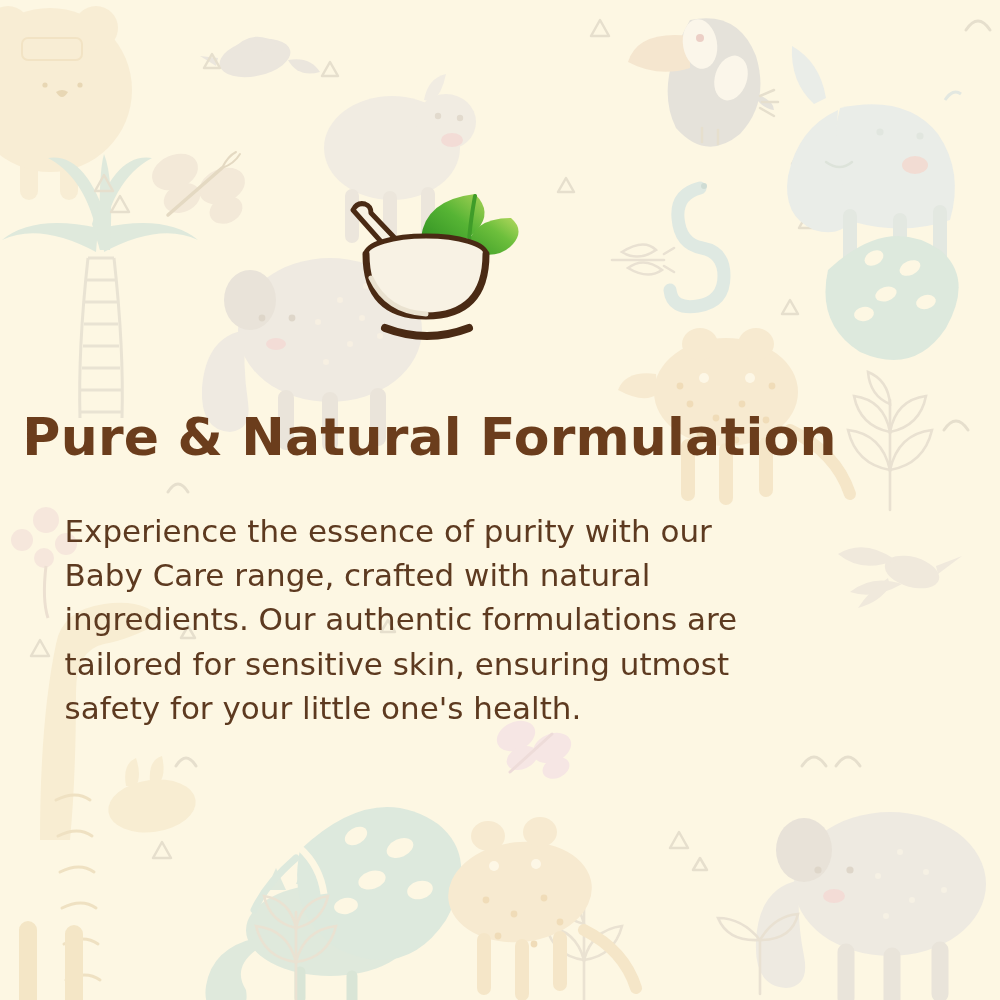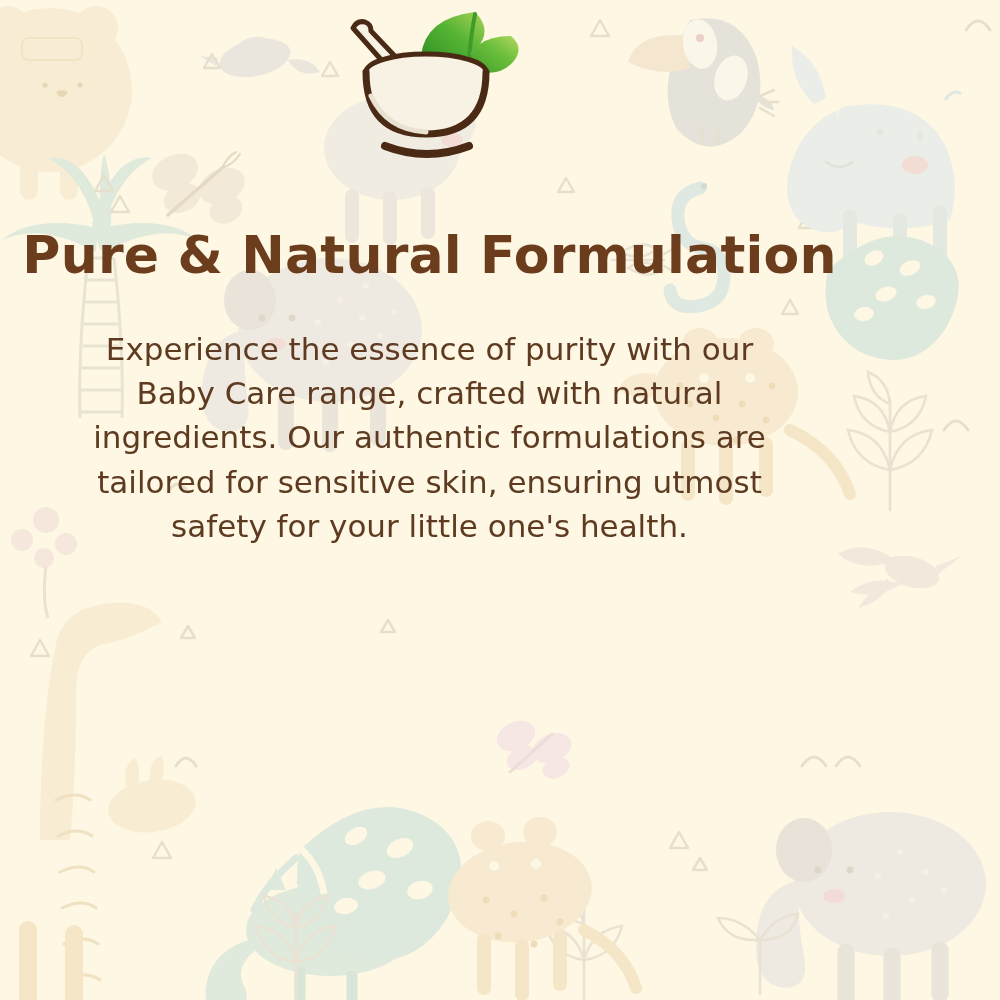--- a/index.html
+++ b/index.html
@@ -35,20 +35,21 @@
   
   .content {
     position: relative;
     z-index: 5;
     width: 859px;
     height: 1000px;
     box-sizing: border-box;
     display: flex;
     flex-direction: column;
     align-items: center;
+    padding-top: 182px;
   }
 
   .brand-icon {
     width: 210px;
     height: 180px;
     display: block;
   }
 
   .headline {
     margin: 48px 0 0 0;
@@ -63,21 +64,20 @@
   }
 
   .body-copy {
     margin: 44px 0 0 0;
     width: 730px;
     font-family: "DejaVu Sans", sans-serif;
     font-weight: 400;
     font-size: 31px;
     line-height: 1.43;
     color: #5d3a20;
-    text-align: center;
   }
 </style>
 </head>
 <body>
 
 <div class="card">
 
   <svg class="bg-pattern" viewBox="0 0 1000 1000" xmlns="http://www.w3.org/2000/svg" aria-hidden="true">
 
     <rect x="0" y="0" width="1000" height="1000" fill="#fdf7e3"></rect>

